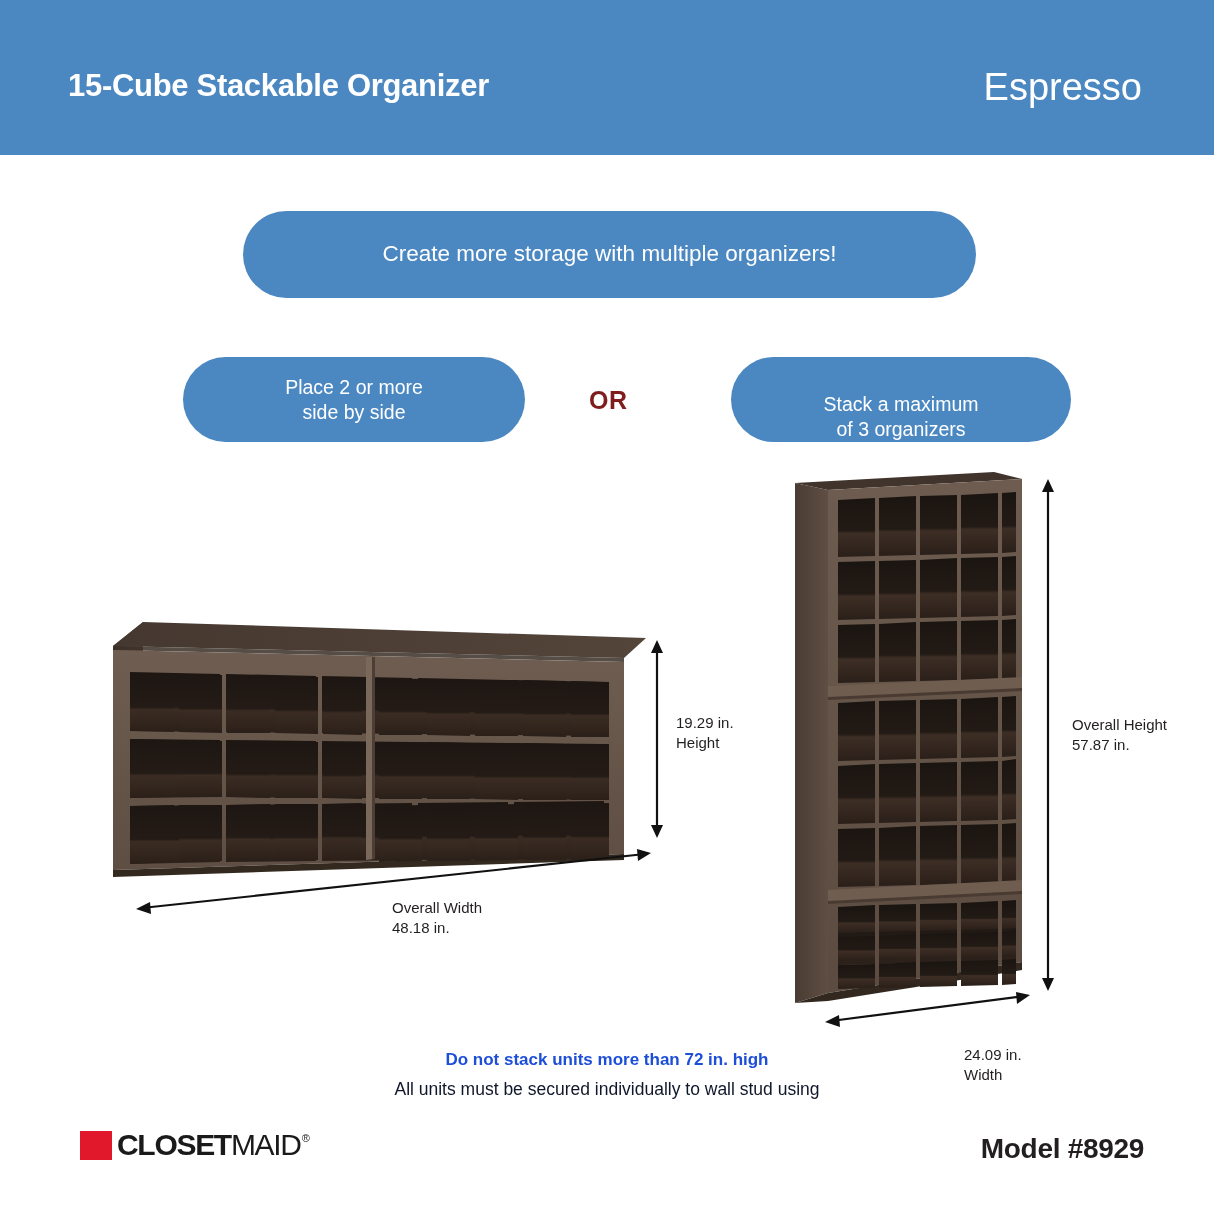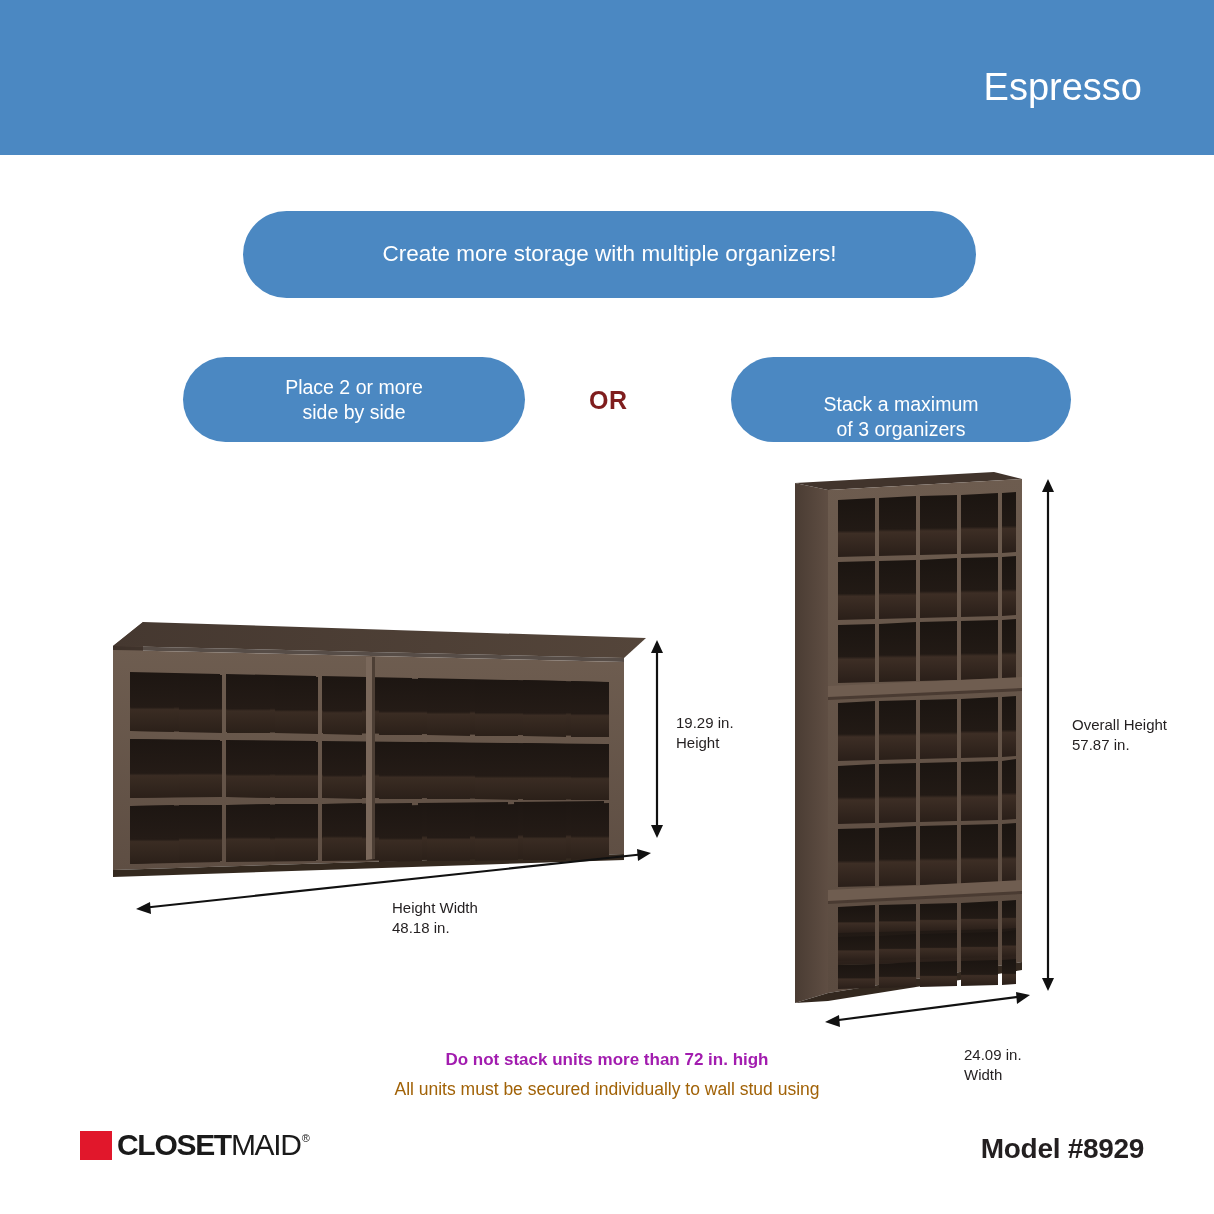--- a/index.html
+++ b/index.html
@@ -77,26 +77,26 @@
   }
   .dim-wide-h{ left:676px; top:713px; }
   .dim-wide-w{ left:392px; top:898px; text-align:left;}
   .dim-tall-h{ left:1072px; top:715px; }
   .dim-tall-w{ left:964px; top:1022px;margin-top:23px; }
 
   
   .warn{
     position:absolute;left:0;top:1050px;width:1214px;
     text-align:center;
-    font-size:17px;font-weight:bold;color:#a21caf;
+    font-size:17px;font-weight:bold;color:#1d4ed8;
   }
   .note{
     position:absolute;left:0;top:1077px;width:1214px;
     text-align:center;
-    font-size:17.5px;color:#a16207;line-height:1.38;
+    font-size:17.5px;color:#0f172a;line-height:1.38;
   }
 
   
   .brand{
     position:absolute;left:80px;top:1128px;
     display:flex;align-items:center;justify-content:center;
   }
   .brand-mark{
     width:32px;height:29px;background:#e1172b;margin-right:5px;
   }
@@ -112,20 +112,21 @@
   .model{
     position:absolute;right:70px;top:1133px;
     font-size:28px;font-weight:bold;color:#231f20;
     letter-spacing:-0.3px;
   }
 </style>
 </head>
 <body>
 
 <div class="header">
+  <div class="header-title">15-Cube Stackable Organizer</div>
   <div class="header-variant">Espresso</div>
 </div>
 
 <div class="pill pill-main">Create more storage with multiple organizers!</div>
 
 <div class="pill pill-left">
   <span>
     <span>Place 2 or more</span><br>
     <span>side by side</span>
   </span>
@@ -377,21 +378,21 @@
   </g>
 </svg>
 </div>
 
 <div class="dim dim-wide-h">
   <div>19.29 in.</div>
   <div>Height</div>
 </div>
 
 <div class="dim dim-wide-w">
-  <div>Height Width</div>
+  <div>Overall Width</div>
   <div>48.18 in.</div>
 </div>
 
 <div class="dim dim-tall-h">
   <div>Overall Height</div>
   <div>57.87 in.</div>
 </div>
 
 <div class="dim dim-tall-w">
   <div>24.09 in.</div>

